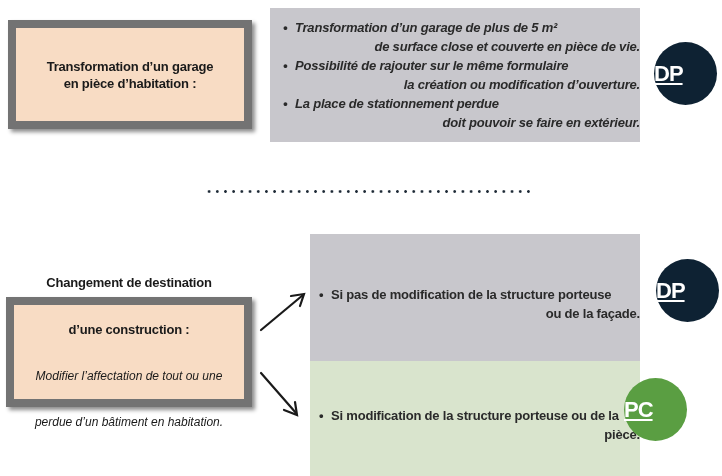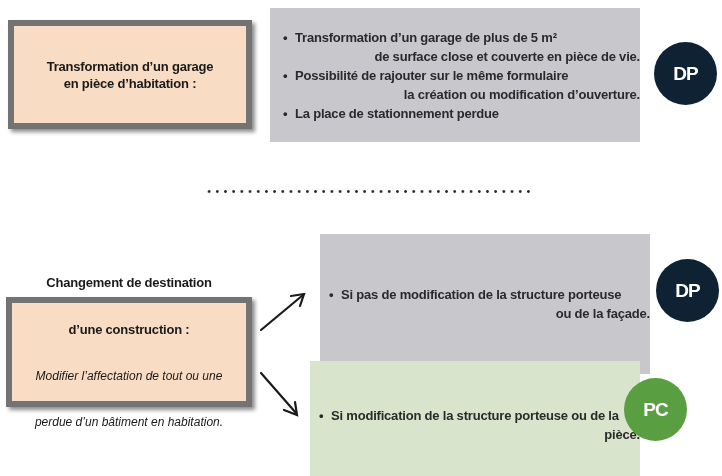--- a/index.html
+++ b/index.html
@@ -1,65 +1,66 @@
 <!DOCTYPE html>
 <html><head>
   <meta charset="utf-8">
   <style>
     html, body { margin: 0; padding: 0; }
     body {
       width: 722px; height: 476px; position: relative; background: #ffffff;
       font-family: "Liberation Sans", sans-serif; overflow: hidden; color: #1a1a1a;
     }
     .orange-box {
-      position: absolute; background: #f8dcc4; border: 6px solid #737373;
+      position: absolute; background: #f8dcc4; border: 8px solid #737373;
       box-shadow: 3px 3px 4px rgba(0,0,0,0.45);
       display: flex; flex-direction: column; align-items: center; justify-content: center;
       text-align: center; box-sizing: border-box;
     }
     .orange-box .title { font-weight: bold; font-size: 13px; line-height: 17px; letter-spacing: -0.2px; }
     .orange-box .sub { font-size: 12px; line-height: 16px; font-style: italic; }
     .info-box { position: absolute; box-sizing: border-box; display: flex; flex-direction: column; justify-content: center; }
     .info-box.grey { background: #c8c7cc; }
     .info-box.green { background: #d9e4cd; }
     .bullet { font-weight: bold; font-size: 13px; line-height: 19px; color: #2a2a2a; letter-spacing: -0.2px; }
     .bullet .dot { display: inline-block; width: 12px; }
     .bullet .cont { padding-left: 12px; display: block; text-align: right; }
     .badge {
-      position: absolute; border-radius: 50%; display: flex; align-items: center; justify-content: center;
-      color: #fff; font-weight: bold; font-size: 19px; letter-spacing: -1px;
+      position: absolute; border-radius: 50%; display: flex; align-items: center; justify-content: flex-start;
+      color: #fff; font-weight: bold; font-size: 22px; letter-spacing: -1px; text-decoration: underline;
     }
     .badge.dp { background: #0e2233; }
     .badge.pc { background: #5a9e42; }
     .dotted {
       position: absolute; left: 205px; top: 190px; width: 328px; height: 3px;
       background-image: radial-gradient(circle, #1e2a36 1.2px, transparent 1.5px);
       background-size: 8.2px 3px; background-repeat: repeat-x;
     }
     svg.arrows { position: absolute; left: 0; top: 0; }
   </style>
 </head>
 <body>
 
 <div class="orange-box" style="left:8px; top:20px; width:244px; height:109px;">
   <span class="title">Transformation d’un garage</span>
   <span class="title">en pièce d’habitation :</span>
 </div>
 
-<div class="info-box grey" style="left:270px; top:8px; width:370px; height:134px; padding-left:13px;">
+<div class="info-box grey" style="left:270px; top:8px; width:370px; height:134px; padding-left:13px;font-style:italic;">
   <div class="bullet">
     <span class="dot">•</span><span>Transformation d’un garage de plus de 5 m²</span>
     <span class="cont">de surface close et couverte en pièce de vie.</span>
   </div>
   <div class="bullet">
     <span class="dot">•</span><span>Possibilité de rajouter sur le même formulaire</span>
     <span class="cont">la création ou modification d’ouverture.</span>
   </div>
   <div class="bullet">
     <span class="dot">•</span><span>La place de stationnement perdue</span>
+    <span class="cont">doit pouvoir se faire en extérieur.</span>
   </div>
 </div>
 
 <div class="badge dp" style="left:654px; top:42px; width:63px; height:63px;">
   <span>DP</span>
 </div>
 
 <div class="dotted"></div>
 
 <div class="orange-box" style="left:6px; top:297px; width:246px; height:110px;gap:30px;">
@@ -73,21 +74,21 @@
   <g stroke="#1a1a1a" stroke-width="2.2" fill="none" stroke-linecap="round">
     <line x1="261" y1="330" x2="303" y2="295"></line>
     <polyline points="291,296 304,294 300,306"></polyline>
   </g>
   <g stroke="#1a1a1a" stroke-width="2.2" fill="none" stroke-linecap="round">
     <line x1="261" y1="373" x2="296" y2="413"></line>
     <polyline points="284,410 297,415 295,402"></polyline>
   </g>
 </svg>
 
-<div class="info-box grey" style="left:320px; top:234px; width:330px; height:140px; padding-left:9px;">
+<div class="info-box grey" style="left:310px; top:234px; width:330px; height:140px; padding-left:9px;">
   <div class="bullet">
     <span class="dot">•</span><span>Si pas de modification de la structure porteuse</span>
     <span class="cont">ou de la façade.</span>
   </div>
 </div>
 
 <div class="badge dp" style="left:656px; top:259px; width:63px; height:63px;">
   <span>DP</span>
 </div>
 

